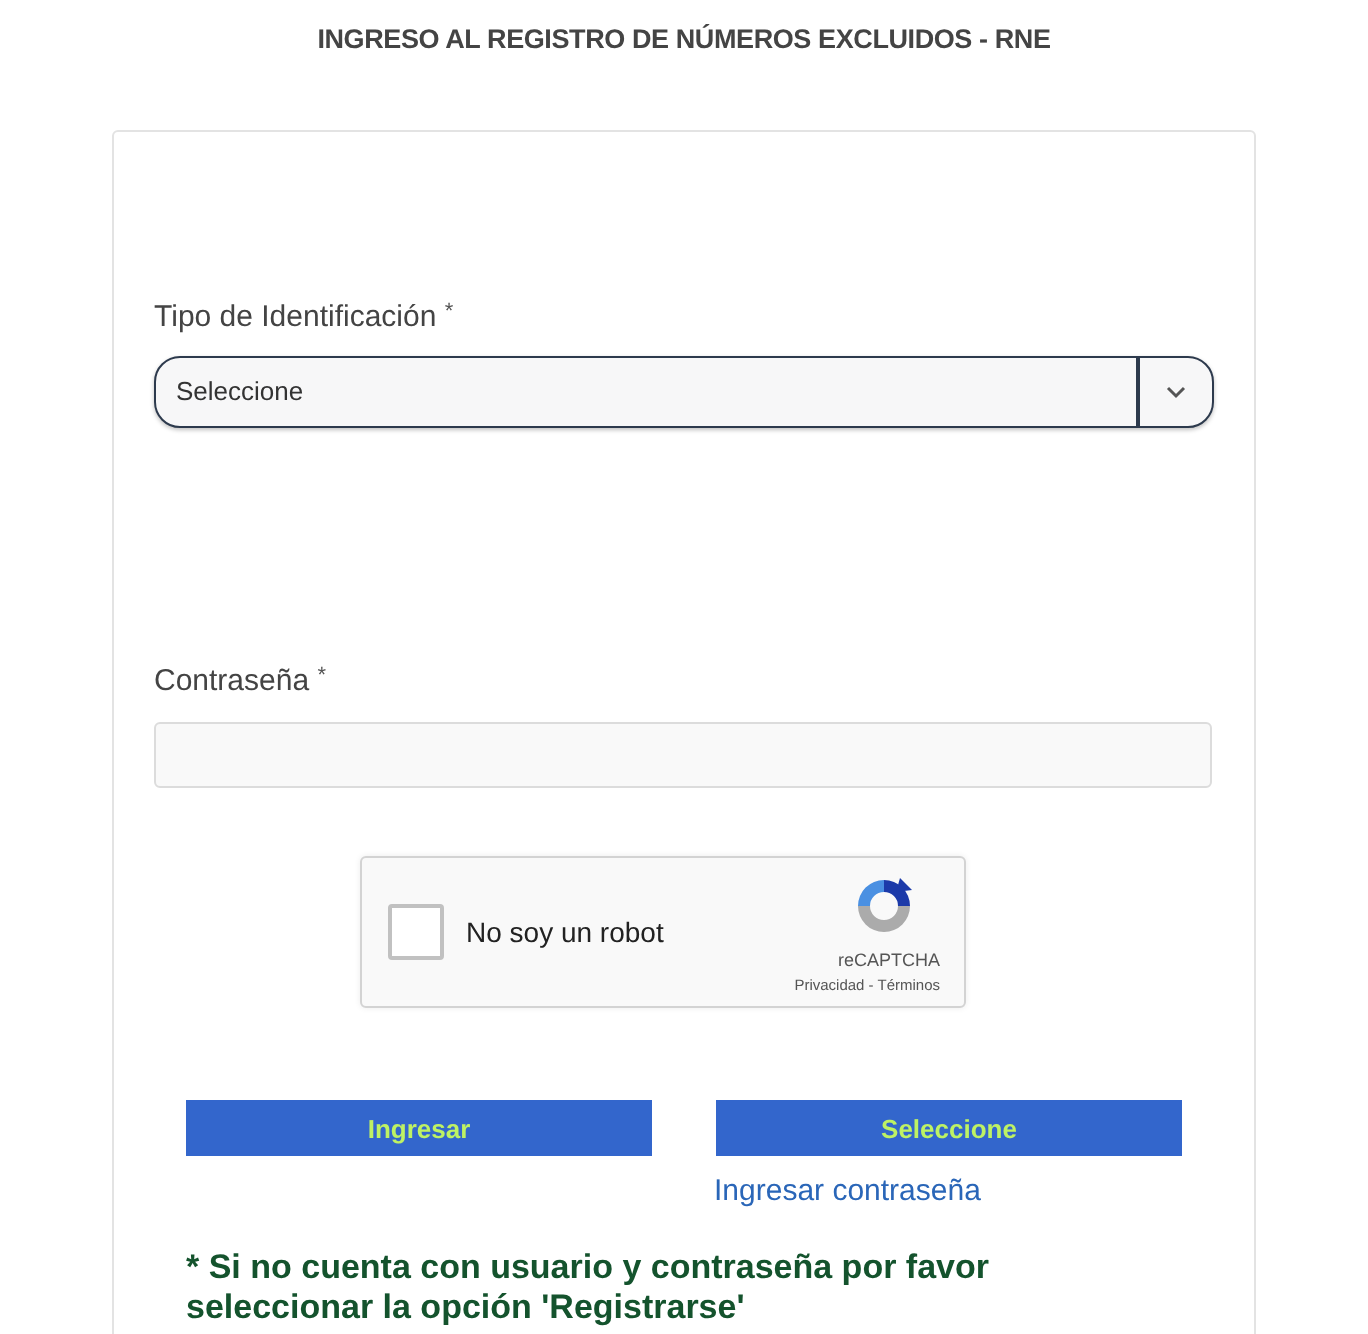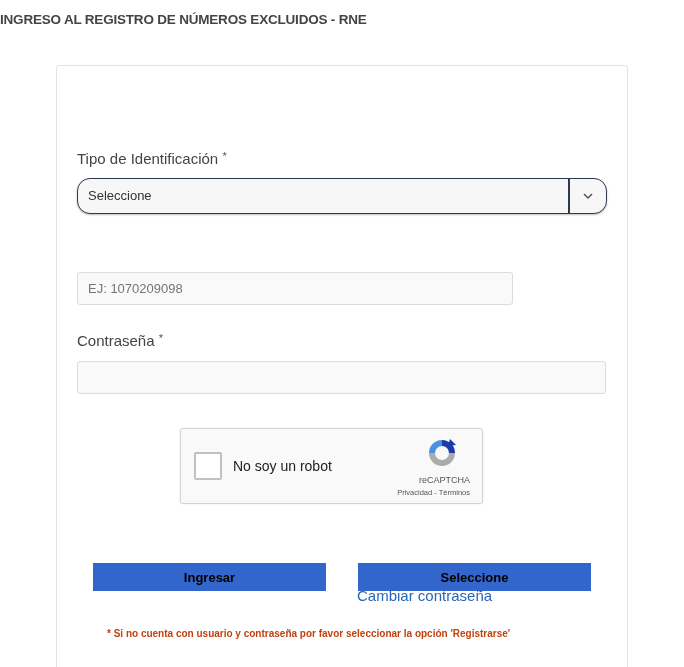--- a/index.html
+++ b/index.html
@@ -1,34 +1,34 @@
 <!DOCTYPE html>
 <html><head>
 <meta charset="utf-8">
 <style>
   html, body { margin:0; padding:0; background:#fff; }
   body { width:684px; height:667px; position:relative; overflow:hidden; font-family:"Liberation Sans", sans-serif; color:#333; }
-  .title { position:absolute; top:12px; left:0; width:684px; text-align:left; font-size:13.5px; font-weight:bold; color:#444; letter-spacing:-0.2px; }
+  .title { position:absolute; top:12px; left:0; width:684px; text-align:center; font-size:13.5px; font-weight:bold; color:#444; letter-spacing:-0.2px; }
   .card { position:absolute; left:56px; top:65px; width:570px; height:640px; border:1px solid #e3e3e3; border-radius:3px; background:#fff; }
   .note { position:absolute; left:31px; top:27px; font-size:12px; color:#444; }
   .label { position:absolute; left:20px; font-size:15px; color:#444; }
   .req { font-size:11px; vertical-align:top; color:#555; }
   .select { position:absolute; left:20px; top:112px; width:528px; height:34px; border:1px solid #2d3a4d; border-radius:13px; background:#f7f7f8; box-shadow:0 1px 2px rgba(0,0,0,0.25); }
   .select .val { position:absolute; left:10px; top:9px; font-size:13px; color:#333; }
   .select .btn { position:absolute; right:0; top:0; width:36px; height:34px; border-left:2px solid #2d3a4d; display:flex; align-items:center; justify-content:center; }
   .input { position:absolute; left:20px; height:33px; border:1px solid #dcdcdc; border-radius:3px; background:#f9f9f9; box-sizing:border-box; font-size:13px; color:#999; padding:8px 10px; font-family:"Liberation Sans", sans-serif; }
   .captcha { position:absolute; left:123px; top:362px; width:301px; height:74px; border:1px solid #d3d3d3; border-radius:3px; background:#f9f9f9; box-shadow:0 0 3px rgba(0,0,0,0.08);text-align:center; }
   .cb { position:absolute; left:13px; top:23px; width:24px; height:24px; border:2px solid #c1c1c1; border-radius:2px; background:#fff; }
   .cb-label { position:absolute; left:52px; top:29px; font-size:14px; color:#222; }
   .rc-logo { position:absolute; right:24px; top:8px; }
   .rc-name { position:absolute; right:12px; top:46px; font-size:9px; color:#555; }
   .rc-links { position:absolute; right:12px; top:59px; font-size:7.5px; color:#555; }
-  .button { position:absolute; top:497px; width:233px; height:28px; background:#3366cc; color:#000000; font-size:13px; font-weight:bold; display:flex; align-items:center; justify-content:center; border:none; }
+  .button { position:absolute; top:484px; width:233px; height:28px; background:#3366cc; color:#bef264; font-size:13px; font-weight:bold; display:flex; align-items:center; justify-content:center; border:none; }
   .link { position:absolute; top:521px; font-size:15px; color:#2a66b8; text-decoration:none; }
-  .foot { position:absolute; left:36px; top:558px; width:480px; font-size:10px; color:#c2410c; line-height:20px; font-weight:bold;margin-left:14px; }
+  .foot { position:absolute; left:36px; top:558px; width:480px; font-size:17px; color:#14532d; line-height:20px; font-weight:bold; }
 </style>
 </head>
 <body>
 
 <div class="title">INGRESO AL REGISTRO DE NÚMEROS EXCLUIDOS - RNE</div>
 
 <div class="card">
 
   <div class="label" style="top:84px;">
     <span>Tipo de Identificación</span>
@@ -36,21 +36,20 @@
   </div>
   <div class="select">
     <span class="val">Seleccione</span>
     <span class="btn">
       <svg width="12" height="8" viewBox="0 0 12 8">
           <path d="M2 2 L6 6 L10 2" stroke="#555" stroke-width="1.5" fill="none"></path>
         </svg>
     </span>
   </div>
 
-  <input class="input" style="top: 206px; width: 436px;" type="text" placeholder="EJ: 1070209098">
 
   <div class="label" style="top:266px;">
     <span>Contraseña</span>
     <span class="req">*</span>
   </div>
   <input class="input" style="top: 295px; width: 529px;" type="password">
 
   <div class="captcha">
     <div class="cb"></div>
     <div class="cb-label">No soy un robot</div>
@@ -61,16 +60,16 @@
       <path d="M16 29 A13 13 0 0 1 3 16 L9 16 A7 7 0 0 0 16 23 Z" fill="#ababab"></path>
       <path d="M29 16 A13 13 0 0 1 16 29 L16 23 A7 7 0 0 0 23 16 Z" fill="#ababab"></path>
     </svg>
     <div class="rc-name">reCAPTCHA</div>
     <div class="rc-links">Privacidad - Términos</div>
   </div>
 
   <button class="button" style="left:36px;">Ingresar</button>
   <button class="button" style="left:301px;">Seleccione</button>
 
-  <a class="link" style="left:300px;">Cambiar contraseña</a>
+  <a class="link" style="left:300px;">Ingresar contraseña</a>
 
   <div class="foot">* Si no cuenta con usuario y contraseña por favor seleccionar la opción 'Registrarse'</div>
 </div>
 
 </body></html>

